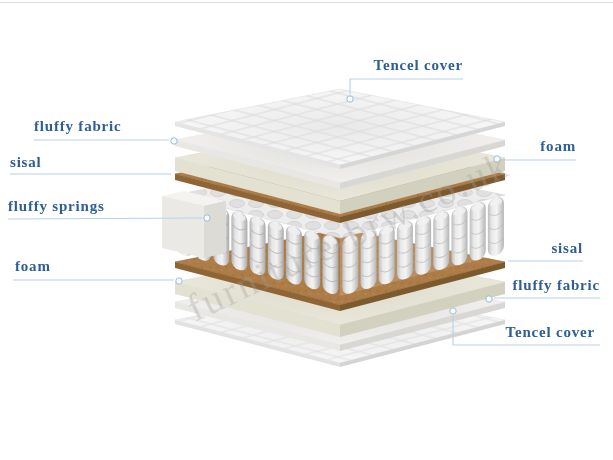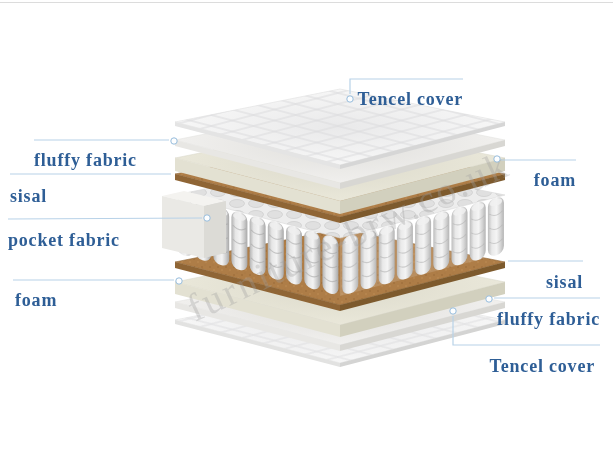--- a/index.html
+++ b/index.html
@@ -1,20 +1,20 @@
 <!DOCTYPE html>
 <html><head>
 <meta charset="utf-8">
 <style>
   html,body{margin:0;padding:0;background:#fff;}
   #stage{position:relative;width:613px;height:460px;background:#ffffff;overflow:hidden;
          font-family:"Liberation Serif","DejaVu Serif",serif;}
   #top-hairline{position:absolute;left:0;top:2px;width:100%;height:1px;background:#dcdcdc;}
-  .lbl{position:absolute;font-weight:700;font-size:18px;line-height:1.05;
-       color:#2e5e96;letter-spacing:.8px;white-space:nowrap;margin-top:32px;}
+  .lbl{position:absolute;font-weight:700;font-size:15px;line-height:1.05;
+       color:#2e5e96;letter-spacing:.8px;white-space:nowrap;}
   .r{text-align:right;}
   svg{position:absolute;left:0;top:0;}
 </style>
 </head>
 <body>
 
 <div id="stage">
   <div id="top-hairline"></div>
 
   <svg width="613" height="460" viewBox="0 0 613 460">
@@ -180,19 +180,19 @@
       <circle cx="179" cy="281" r="3.2"></circle>
       <circle cx="497" cy="159" r="3.2"></circle>
       <circle cx="489" cy="299" r="3.2"></circle>
       <circle cx="453" cy="311" r="3.2"></circle>
     </g>
   </svg>
 
   <div class="lbl r" style="left:353px;top:58px;width:110px;">Tencel cover</div>
   <div class="lbl" style="left:34px;top:119px;">fluffy fabric</div>
   <div class="lbl" style="left:10px;top:155px;">sisal</div>
-  <div class="lbl" style="left:8px;top:199px;">pocket fabric</div>
+  <div class="lbl" style="left:8px;top:199px;">fluffy springs</div>
   <div class="lbl" style="left:15px;top:259px;">foam</div>
   <div class="lbl r" style="left:492px;top:139px;width:84px;">foam</div>
   <div class="lbl r" style="left:493px;top:241px;width:90px;">sisal</div>
   <div class="lbl r" style="left:490px;top:278px;width:110px;">fluffy fabric</div>
   <div class="lbl r" style="left:487px;top:325px;width:108px;">Tencel cover</div>
 </div>
 
 </body></html>

